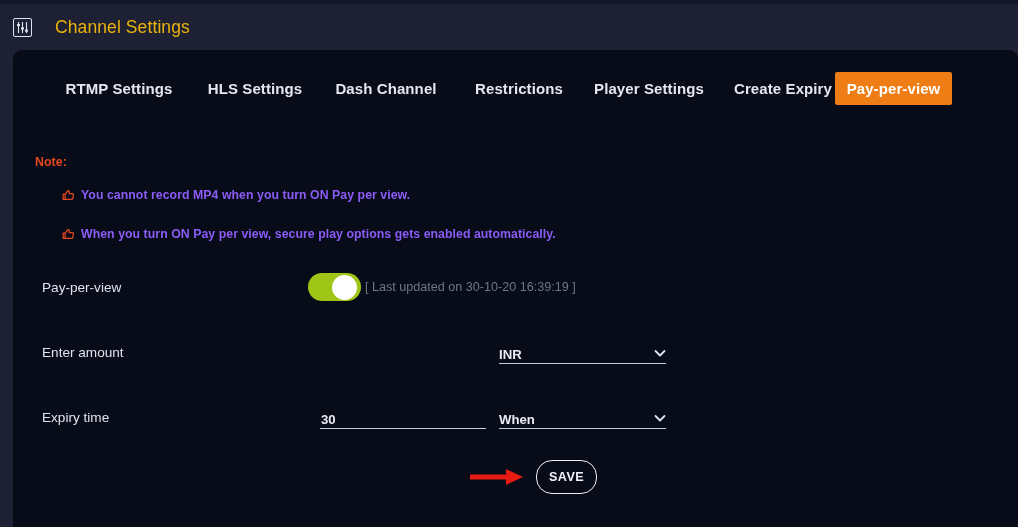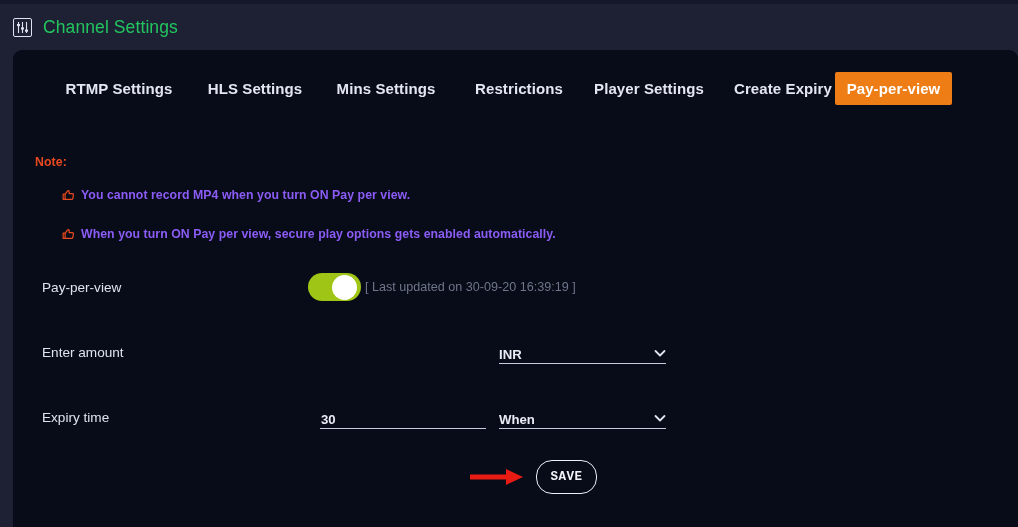--- a/index.html
+++ b/index.html
@@ -52,24 +52,24 @@
     border: 1.5px solid #dfe3ef;
     border-radius: 2px;
     display: flex;
     align-items: center;
     justify-content: center;
     flex: 0 0 auto;
   }
   .header-icon svg { display: block; }
 
   .page-title {
-    margin-left: 11px;
+    margin-left: 23px;
     font-size: 17.5px;
     font-weight: 400;
-    color: #22c55e;
+    color: #eab308;
     letter-spacing: 0.1px;
     white-space: nowrap;
   }
 
   
   .panel {
     position: absolute;
     top: 50px;
     left: 13px;
     width: 1005px;
@@ -254,21 +254,21 @@
     top: 410px;
     left: 523px;
     width: 61px;
     height: 34px;
     border: 1.4px solid #eef0f7;
     border-radius: 16px;
     background: transparent;
     color: #f2f4fa;
     font-size: 12.6px;
     font-weight: 700;
-    font-family: Liberation Mono, monospace;
+    font-family: Liberation Sans, sans-serif;
     letter-spacing: 0.4px;
     cursor: pointer;
     display: flex;
     align-items: center;
     justify-content: center;
   }
 
   .arrow-annotation {
     position: absolute;
     top: 417px;
@@ -298,21 +298,21 @@
       </svg>
     </span>
     <span class="page-title">Channel Settings</span>
   </div>
 
   <div class="panel">
 
     <div class="tabs">
       <div class="tab" style="left:41px;  width:130px;">RTMP Settings</div>
       <div class="tab" style="left:177px; width:130px;">HLS Settings</div>
-      <div class="tab" style="left:308px; width:130px;">Mins Settings</div>
+      <div class="tab" style="left:308px; width:130px;">Dash Channel</div>
       <div class="tab" style="left:441px; width:130px;">Restrictions</div>
       <div class="tab" style="left:561px; width:150px;">Player Settings</div>
       <div class="tab" style="left:700px; width:140px;">Create Expiry</div>
       <div class="tab active" style="left:822px; width:117px;">Pay-per-view</div>
     </div>
 
     <div class="note-block">
       <div class="note-title">Note:</div>
 
       <div class="note-line">
@@ -332,21 +332,21 @@
         </span>
         <span>When you turn ON Pay per view, secure play options gets enabled automatically.</span>
       </div>
     </div>
 
     <div class="form-row row-toggle">
       <span class="row-label">Pay-per-view</span>
       <div class="toggle">
         <span class="knob"></span>
       </div>
-      <span class="updated-text">[ Last updated on 30-09-20 16:39:19 ]</span>
+      <span class="updated-text">[ Last updated on 30-10-20 16:39:19 ]</span>
     </div>
 
     <div class="form-row row-amount">
       <span class="row-label">Enter amount</span>
 
 
       <div class="field field-currency">
         <span class="field-text">INR</span>
         <span class="chev">
           <svg width="12" height="9" viewBox="0 0 12 9">

